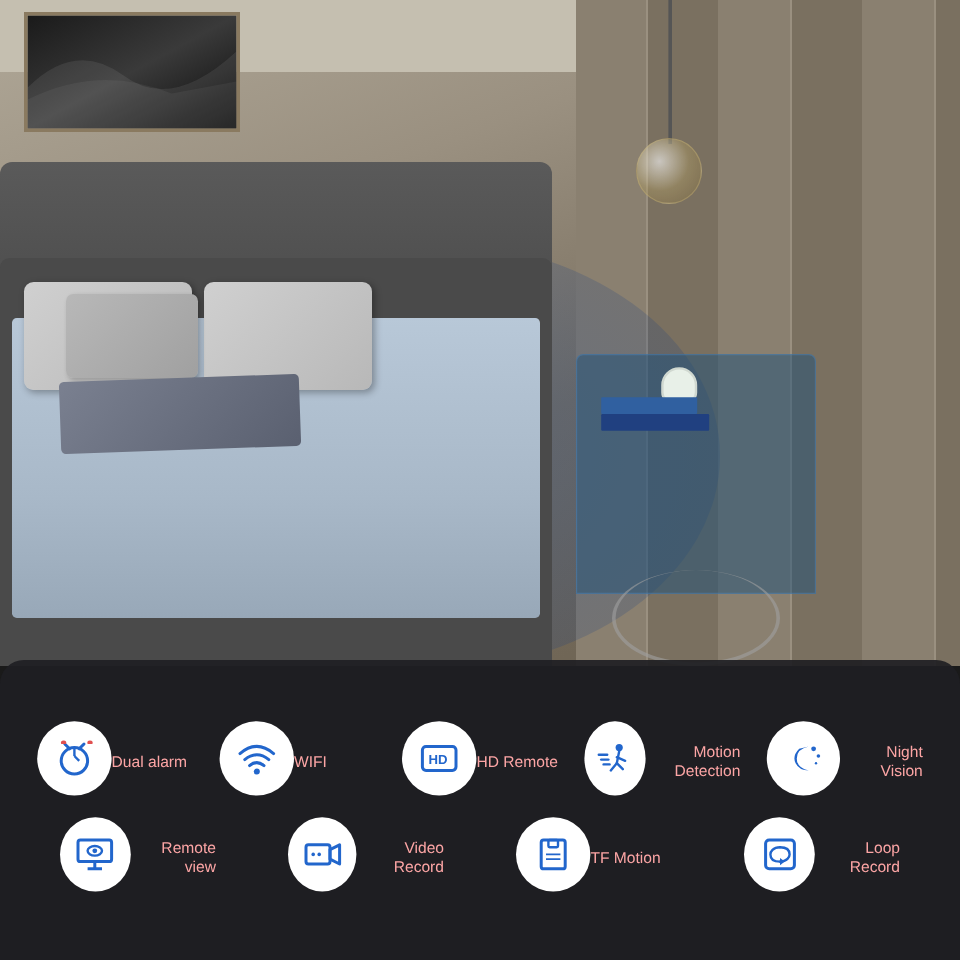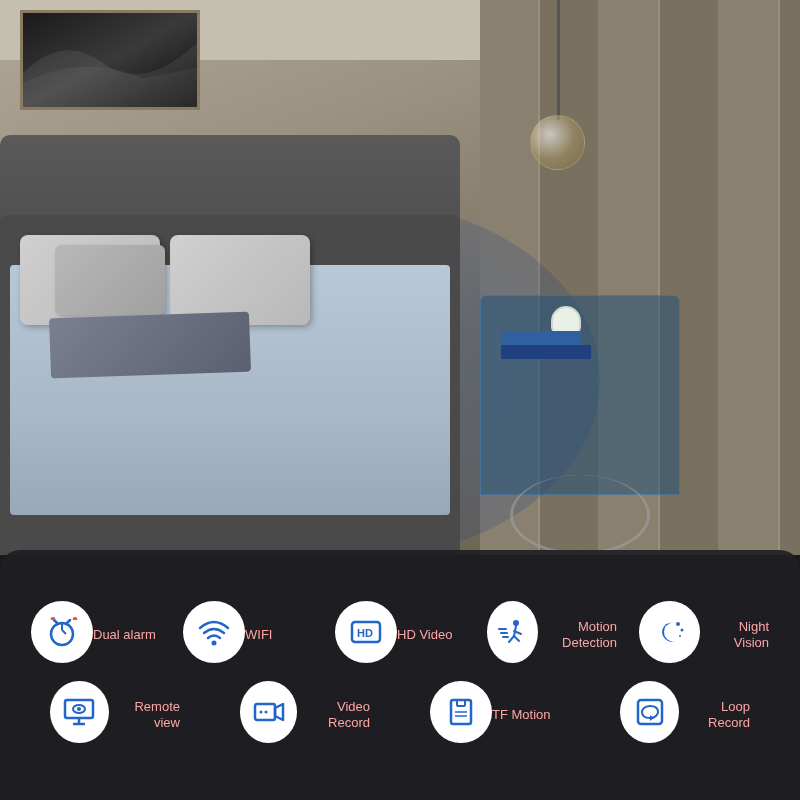--- a/index.html
+++ b/index.html
@@ -412,21 +412,21 @@
         <span class="feature-label">WIFI</span>
       </div>
 
       <div class="feature-item">
         <div class="feature-circle">
           <svg viewBox="0 0 36 36">
             <rect x="4" y="8" width="28" height="20" rx="3" fill="none" stroke="#2266cc" stroke-width="2.5"></rect>
             <text x="9" y="23" font-size="11" font-weight="bold" fill="#2266cc" font-family="Arial">HD</text>
           </svg>
         </div>
-        <span class="feature-label">HD Video</span>
+        <span class="feature-label">HD Remote</span>
       </div>
 
       <div class="feature-item">
         <div class="feature-circle">
           <svg viewBox="0 0 36 36">
 
             <circle cx="22" cy="9" r="3" fill="#2266cc"></circle>
             <path d="M22 12 L20 22 L15 28" stroke="#2266cc" stroke-width="2" fill="none" stroke-linecap="round"></path>
             <path d="M20 17 L27 20" stroke="#2266cc" stroke-width="2" fill="none" stroke-linecap="round"></path>
             <path d="M20 22 L25 27" stroke="#2266cc" stroke-width="2" fill="none" stroke-linecap="round"></path>

